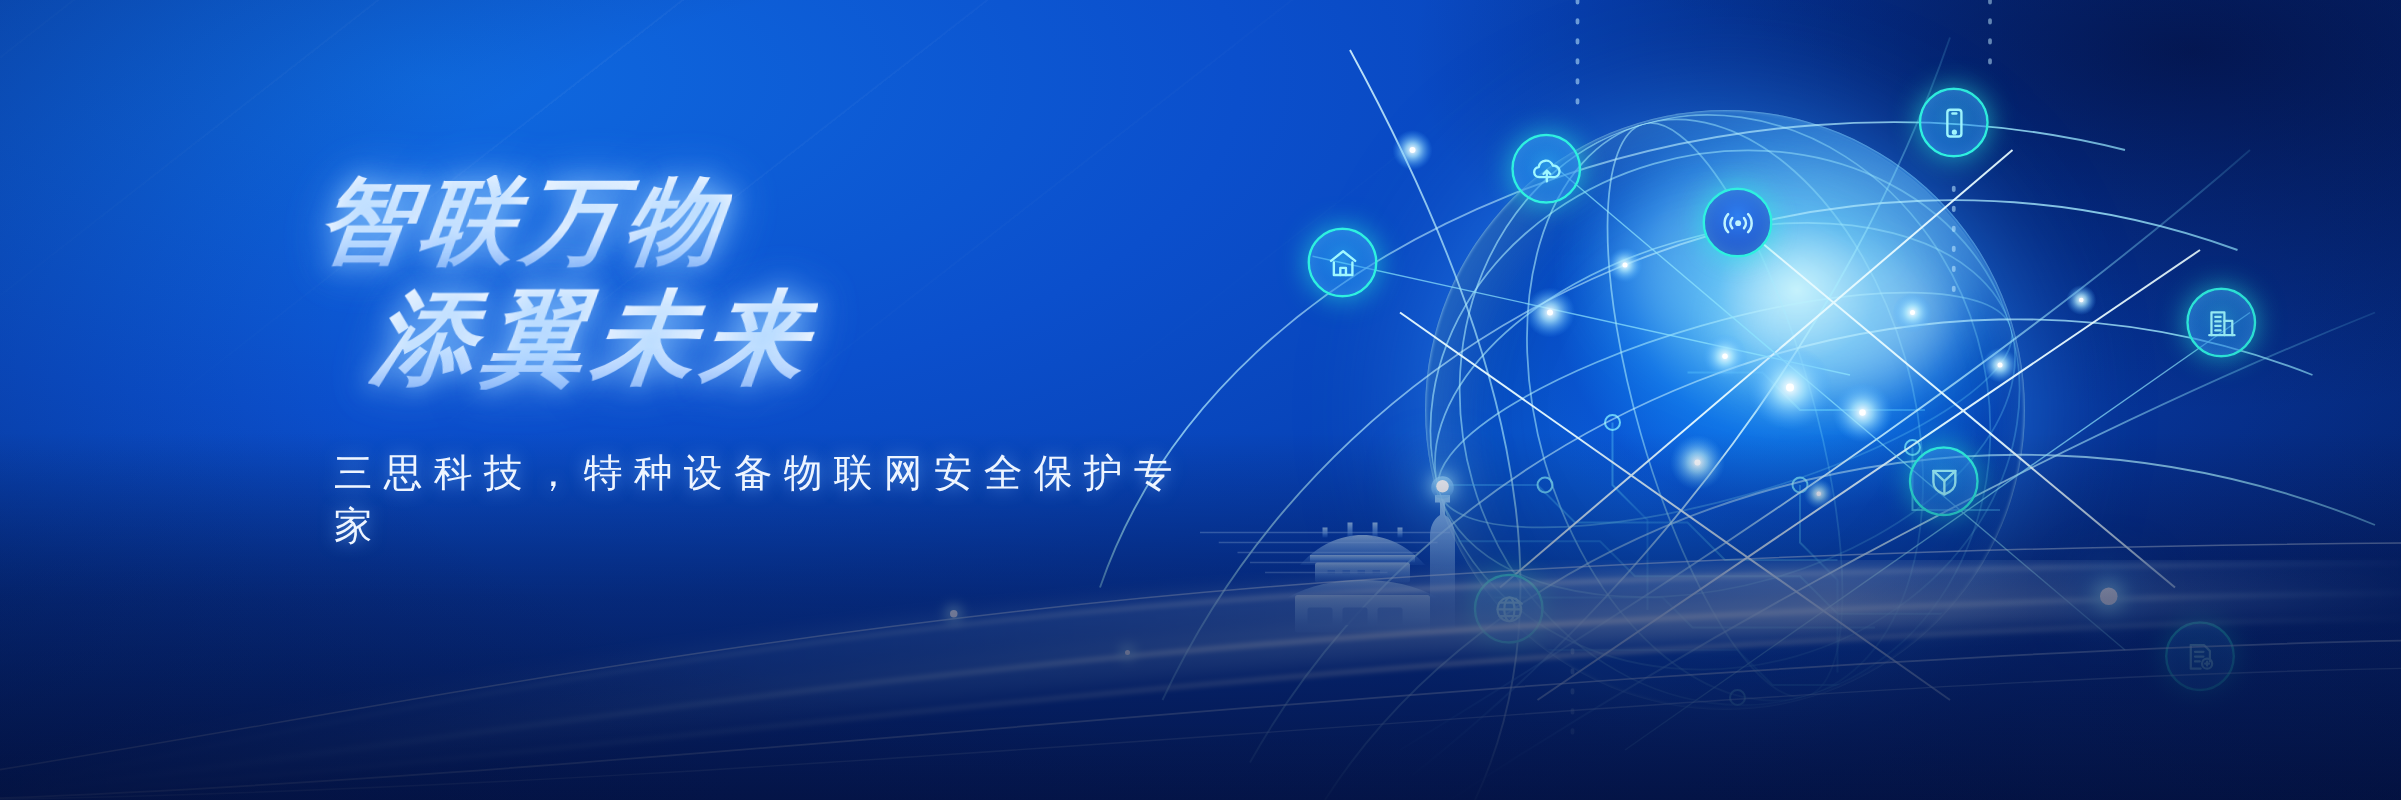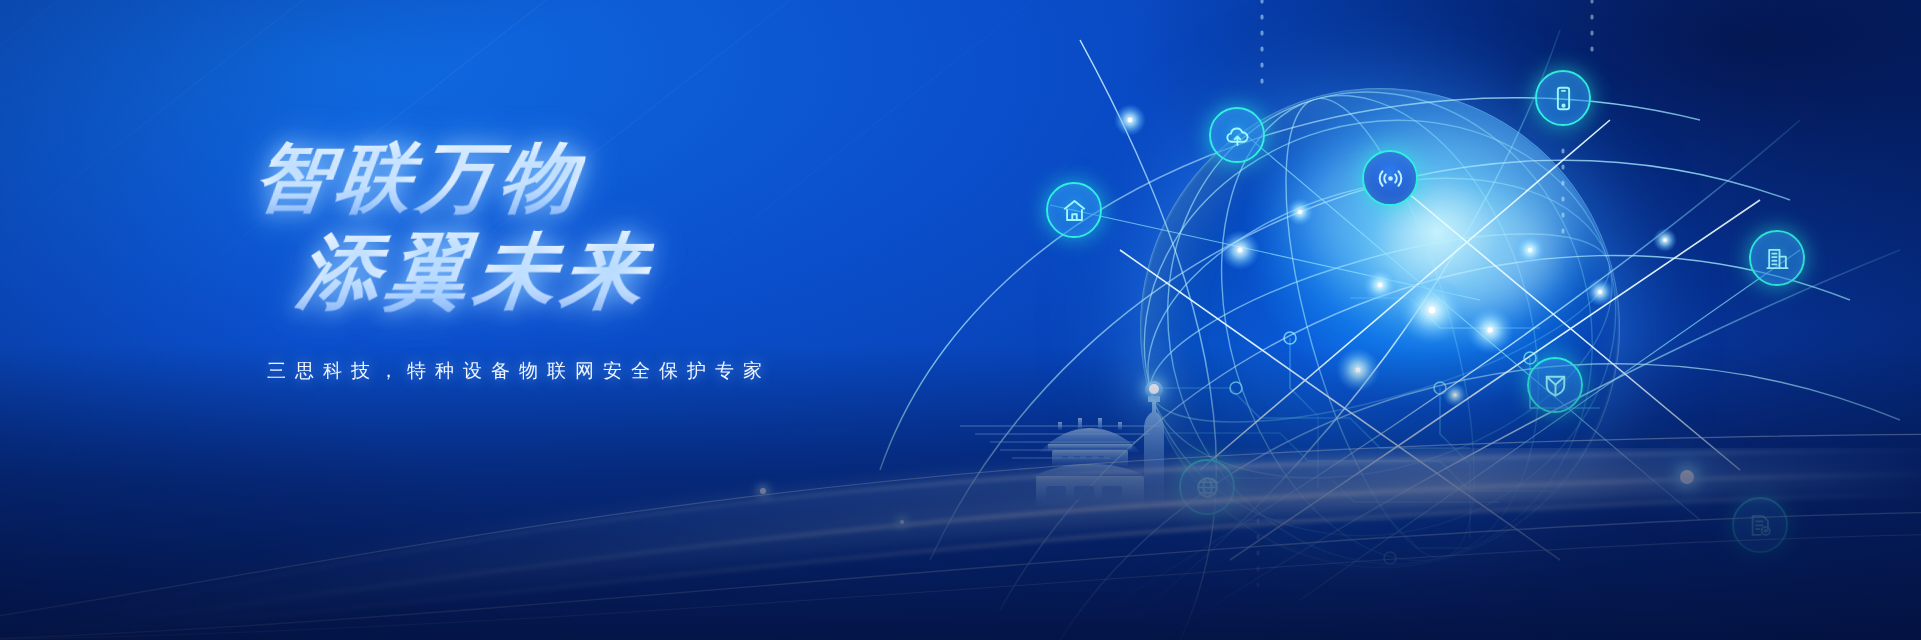--- a/index.html
+++ b/index.html
@@ -51,21 +51,21 @@
   }
   .hl1{ font-size:76px; font-style:italic; transform:skewX(-7deg);
         background:linear-gradient(180deg,#ffffff 58%, #cfe2ff 78%, #8fb6f5 100%);
         -webkit-background-clip:text; background-clip:text; color:transparent;
         filter:drop-shadow(0 0 14px rgba(150,205,255,.55)); display:inline-block; }
   .hl2{ font-size:82px; font-style:italic; transform:skewX(-7deg); margin-top:14px; margin-left:44px;
         background:linear-gradient(180deg,#ffffff 58%, #d4e4ff 78%, #93b9f7 100%);
         -webkit-background-clip:text; background-clip:text; color:transparent;
         filter:drop-shadow(0 0 14px rgba(150,205,255,.55)); display:inline-block; }
   .subtitle{
-    margin-top:46px; margin-left:12px; color:#eef5ff; font-size:19px; letter-spacing:9px;
+    margin-top:46px; margin-left:12px; color:#eef5ff; font-size:31px; letter-spacing:9px;
     text-shadow:0 0 14px rgba(120,185,255,.7);
   }
 
   
   .globe-wrap{ position:absolute; left:1140px; top:88px; width:480px; height:480px; }
   .globe{
     position:absolute; inset:0; border-radius:50%;
     background:
       radial-gradient(60% 55% at 62% 30%, rgba(190,245,255,.95) 0%, rgba(70,195,255,.75) 22%, rgba(20,140,250,.55) 46%, rgba(8,80,215,.25) 68%, rgba(6,50,160,0) 82%),
       radial-gradient(100% 100% at 38% 62%, #0a5fdc 0%, #0747b6 45%, #063a97 70%, #04286e 100%);

